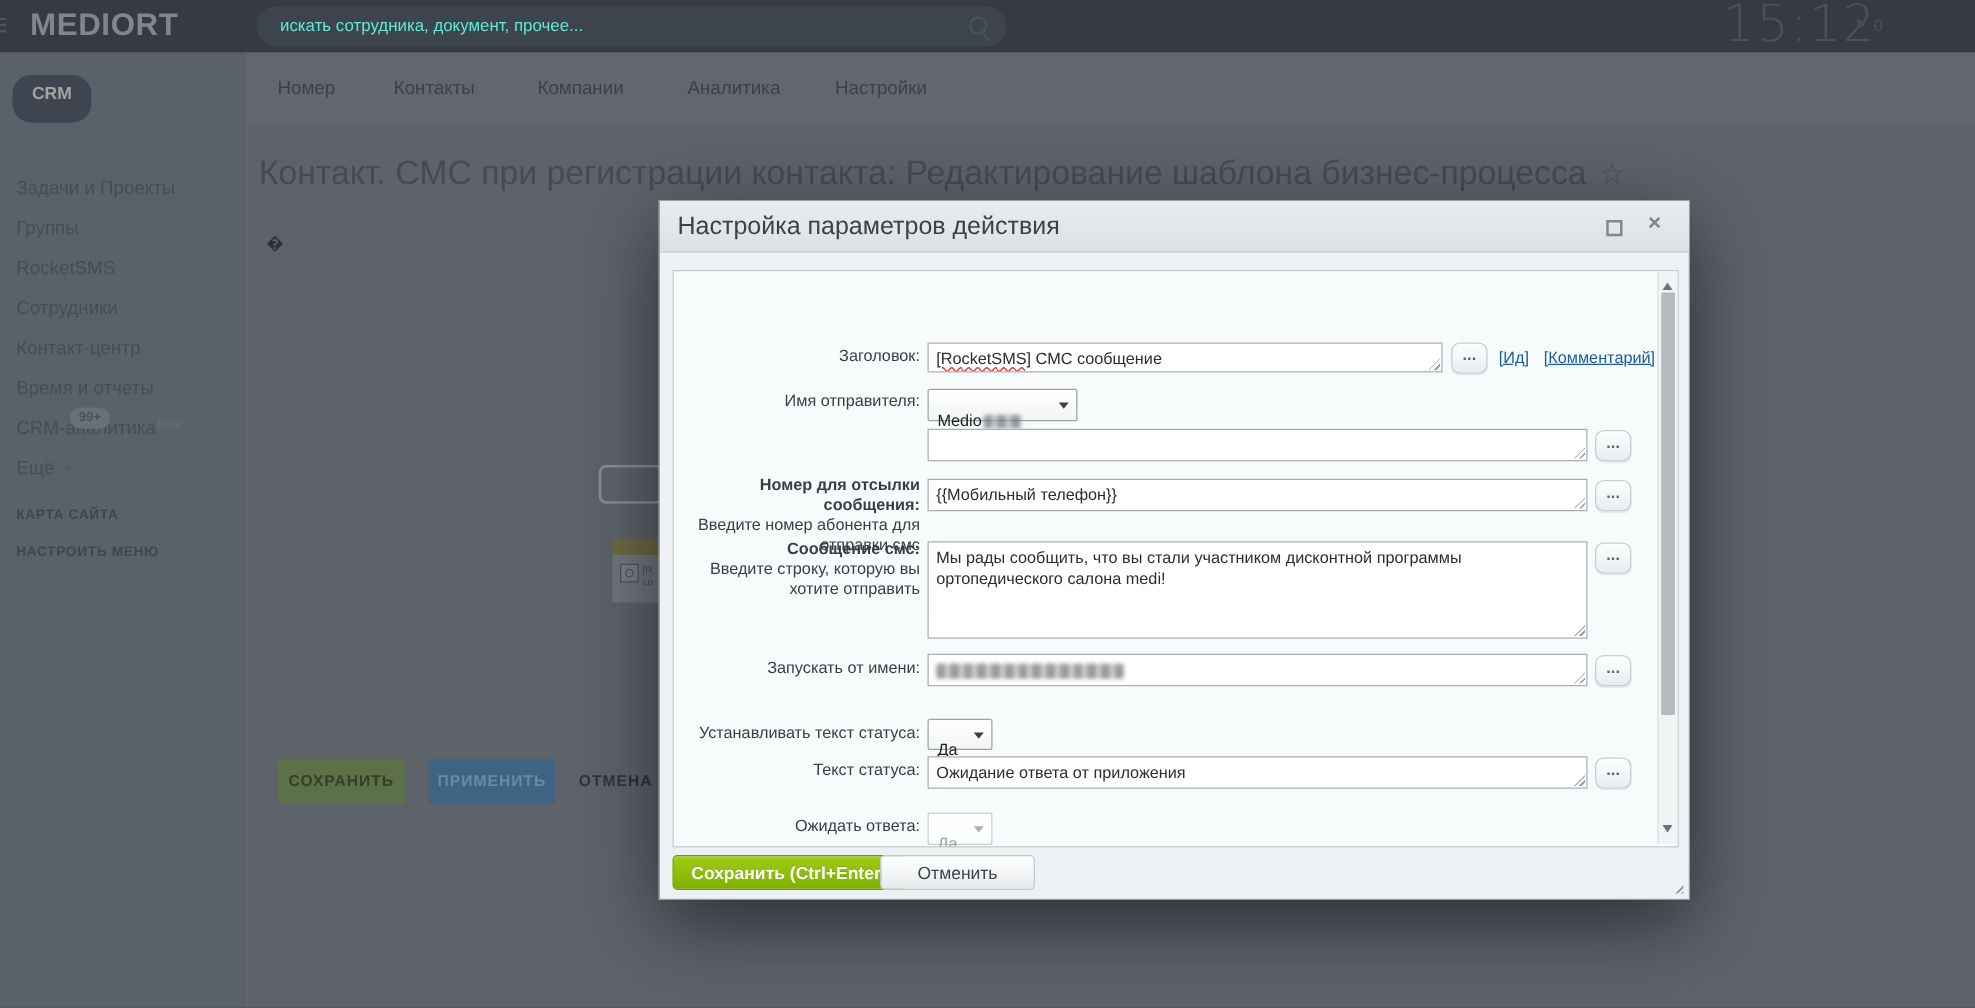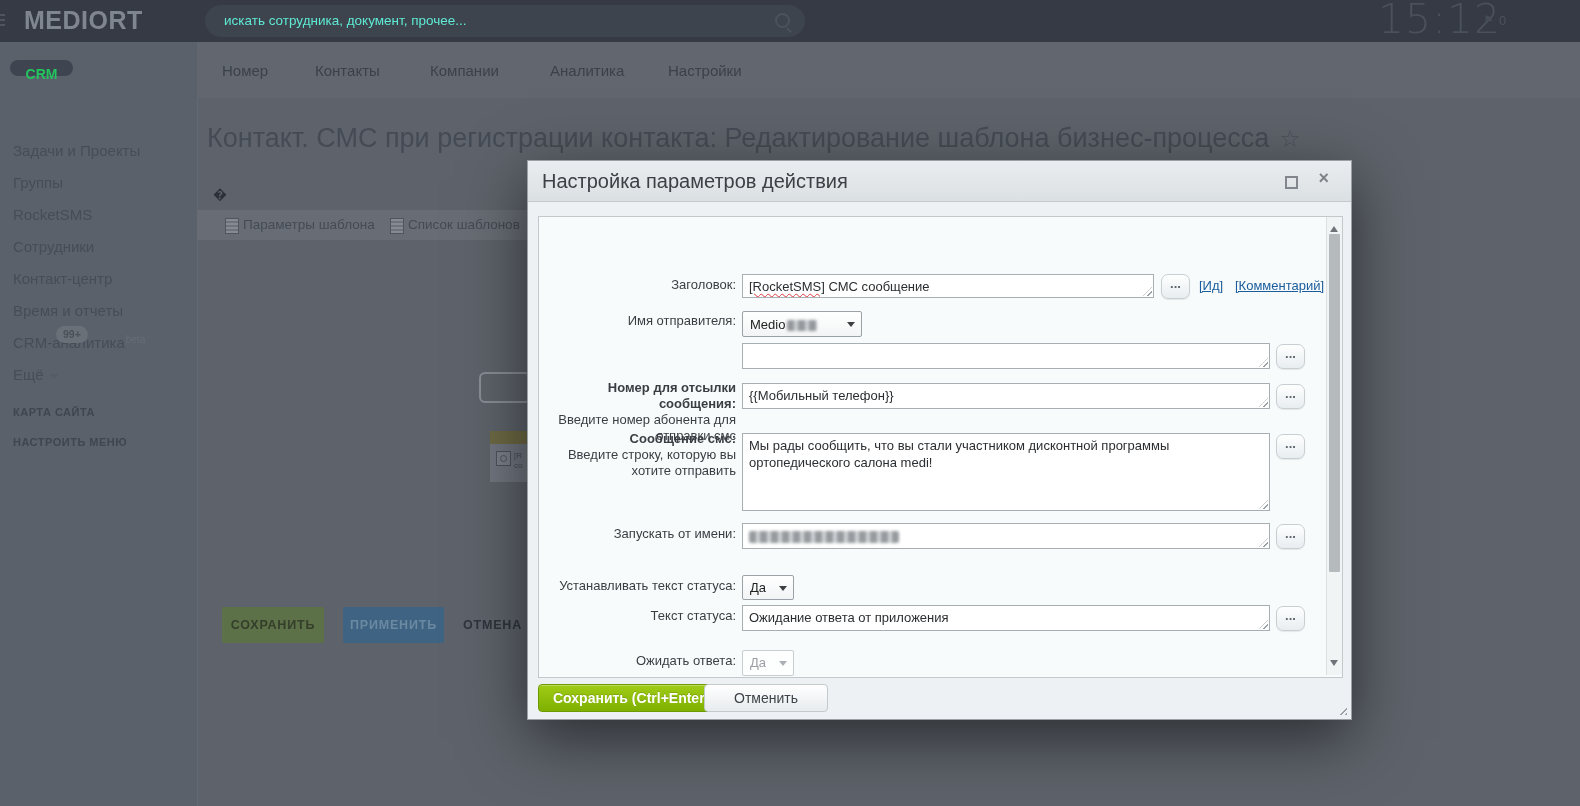--- a/index.html
+++ b/index.html
@@ -15,21 +15,21 @@
   .searchpill{left:205px;top:5px;width:600px;height:32px;border-radius:16px;background:#3e444e;}
   .searchtext{left:19px;top:8px;font-size:13.5px;color:#5eead4;}
   .searchicon{right:15px;top:8px;width:11px;height:11px;border:2px solid #4a525c;border-radius:50%;}
   .searchicon::after{content:'';position:absolute;left:11px;top:12px;width:2px;height:6px;background:#4a525c;transform:rotate(-45deg);}
   .clock{left:1378px;top:-5px;font-size:41px;font-weight:200;color:#4a515c;letter-spacing:1px;font-family:"DejaVu Sans",sans-serif;}
   .flagico{left:1483px;top:13px;font-size:12px;color:#454c56;}
   .flagcount{left:1499px;top:13px;font-size:13px;color:#4c535e;}
 
   
   .sidebar{left:0;top:42px;width:197px;height:764px;background:#5a616b;border-right:1px solid rgba(255,255,255,.05);}
-  .crmpill{left:10px;top:18px;width:63px;height:16px;border-radius:15px;background:#3e4550;color:#22c55e;font-weight:bold;font-size:14px;text-align:center;line-height:29px;}
+  .crmpill{left:10px;top:18px;width:63px;height:38px;border-radius:15px;background:#3e4550;color:#a3a3a3;font-weight:bold;font-size:14px;text-align:center;line-height:29px;}
   .sitem{left:13px;font-size:15px;color:#464d57;line-height:16px;white-space:nowrap;}
   .sup{font-size:10px;color:#676d75;position:relative;top:-5px;margin-left:1px;}
   .caret{display:inline-block;width:0;height:0;border:4px solid transparent;border-top:5px solid #555c66;margin-left:6px;position:relative;top:3px;}
   .badge99{left:56px;top:284px;height:17px;line-height:17px;border-radius:9px;background:#6a7078;color:#4a5158;font-size:10.5px;font-weight:bold;padding:0 7px;}
   .sfoot{left:13px;font-size:11px;font-weight:bold;color:#3f4650;letter-spacing:.5px;}
 
   
   .navstrip{left:197px;top:42px;width:1383px;height:56px;background:#62676f;}
   .navitem{top:20px;font-size:15px;color:#3a414a;white-space:nowrap;}
   .ptitle{left:207px;top:123px;font-size:27px;font-weight:300;color:#454b54;white-space:nowrap;}
@@ -56,21 +56,21 @@
   .maxico{right:53px;top:15px;width:9px;height:9px;border:2px solid #81878c;}
   .closeico{right:22px;top:7px;font-size:18px;font-weight:bold;color:#7f8489;}
   .cbox{left:10px;top:55px;width:803px;height:460px;background:#f8fbfc;border:1px solid #c1c9cd;overflow:hidden;}
   .desc{left:0;top:0;width:773px;padding:9px 12px;font-size:13px;color:#3a3e43;border-bottom:1px solid #dde4e7;}
   .flabel{left:0;width:197px;text-align:right;font-size:13px;color:#3a3e43;line-height:16px;}
   .b{font-weight:bold;}
   .ta{background:#fff;border:1px solid #a7afb5;font-size:13px;color:#2b2e31;padding:3px 6px;box-sizing:border-box;line-height:17px;overflow:hidden;}
   .ta::after{content:'';position:absolute;right:1px;bottom:1px;width:9px;height:9px;background:repeating-linear-gradient(135deg,transparent 0 2px,#9aa1a6 2px 3.5px);clip-path:polygon(100% 0,100% 100%,0 100%);}
   .morebtn{width:29px;height:25px;border:1px solid #c7cfd3;border-radius:7px;background:linear-gradient(#feffff,#e8edf0);color:#5d656d;font-weight:bold;text-align:center;line-height:17px;font-size:13px;box-shadow:0 1px 1px rgba(0,0,0,.08);box-sizing:border-box;}
   .mlink{font-size:13px;color:#1a5c9c;text-decoration:underline;white-space:nowrap;}
-  .sel{background:linear-gradient(#ffffff,#f2f4f5);border:1px solid #9aa2a8;border-radius:2px;font-size:13px;color:#222;line-height:24px;padding:0 20px 0 7px;box-sizing:border-box;}
+  .sel{background:linear-gradient(#ffffff,#f2f4f5);border:1px solid #9aa2a8;border-radius:2px;font-size:13px;color:#222;line-height:24px;padding:12px 20px 0 7px;box-sizing:border-box;}
   .sel::after{content:'';position:absolute;right:6px;top:10px;border:4px solid transparent;border-top:5px solid #3c4043;}
   .seldis{background:#fdfefe;border-color:#c8cdd2;color:#9aa0a5;}
   .seldis::after{border-top-color:#aab0b5;}
   .squig{text-decoration:underline wavy #e03c3c 1px;text-underline-offset:2px;}
   .smudge{display:inline-block;background:repeating-linear-gradient(90deg,#6b7075 0 7px,#b9bec2 7px 11px);filter:blur(1.8px);opacity:.7;border-radius:2px;vertical-align:middle;}
   .vscroll{right:0;top:0;width:15px;height:458px;background:#f1f4f5;border-left:1px solid #dbe0e3;}
   .varrow{left:3px;width:0;height:0;border:4.5px solid transparent;}
   .vup{top:5px;border-bottom:6px solid #6e7377;}
   .vdown{bottom:5px;border-top:6px solid #6e7377;}
   .vthumb{left:2px;top:17px;width:11px;height:338px;background:#b5babd;border-radius:1px;}
@@ -124,26 +124,20 @@
     <span class="abs navitem" style="left:233px">Компании</span>
     <span class="abs navitem" style="left:353px">Аналитика</span>
     <span class="abs navitem" style="left:471px">Настройки</span>
   </div>
 
   <div class="abs ptitle">
     <span>Контакт. СМС при регистрации контакта: Редактирование шаблона бизнес-процесса</span><span class="star">☆</span>
   </div>
 
   <div class="abs glyph">�</div>
-  <div class="abs tabstrip">
-    <span class="abs docicon" style="left:28px"></span>
-    <span class="abs tablabel" style="left:46px">Параметры шаблона</span>
-    <span class="abs docicon" style="left:193px"></span>
-    <span class="abs tablabel" style="left:211px">Список шаблонов</span>
-  </div>
 
   <div class="abs roundrect"></div>
   <div class="abs wfcard">
     <div class="abs wfhead"></div>
     <span class="abs wficon"></span>
     <div class="abs wftext" style="top:20px">[R</div>
     <div class="abs wftext" style="top:30px">co</div>
   </div>
 
   <div class="abs bgbtn bgsave">СОХРАНИТЬ</div>

